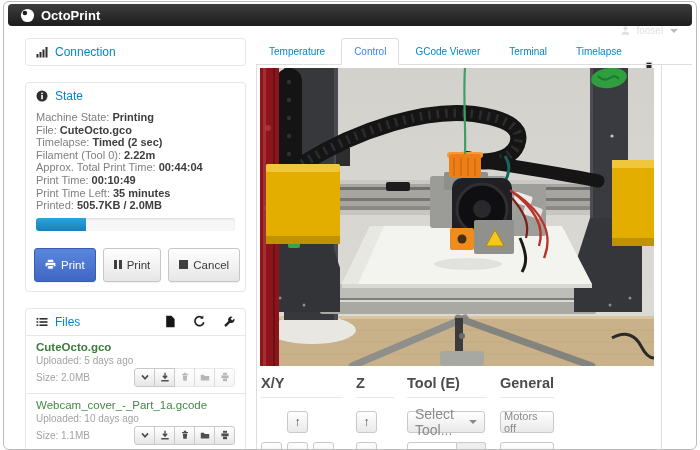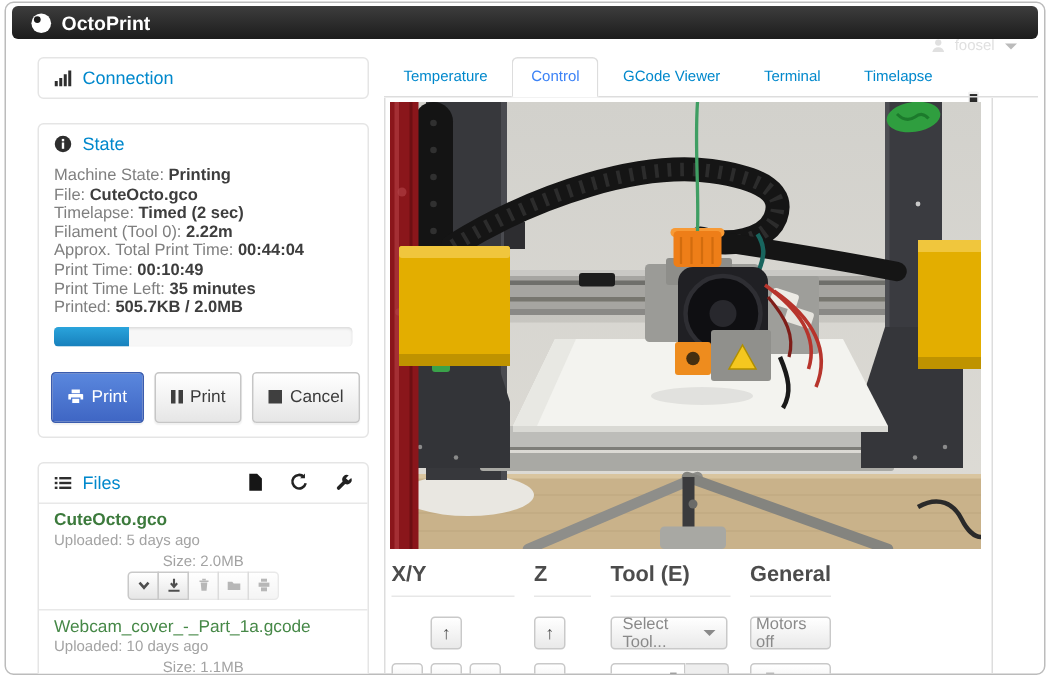--- a/index.html
+++ b/index.html
@@ -37,21 +37,21 @@
   .pauseglyph i{width:3px;height:9px;background:#3f3f3f;display:block;}
   .stopglyph{width:9px;height:9px;background:#3f3f3f;display:inline-block;}
   .searchwrap{padding:6px 10px 8px;}
   .search{width:100%;box-sizing:border-box;height:22px;border:1px solid #cfcfcf;border-radius:12px;
     padding:0 12px;font-size:11px;color:#555;outline:none;}
   .search::placeholder{color:#b0b0b0;}
   .entry{border-top:1px solid #e8e8e8;padding:5px 10px 6px;}
   .fname{font-size:11.5px;color:#468847;line-height:13px;cursor:pointer;}
   .fname.sel{font-weight:bold;color:#3c7a3c;}
   .fmeta{font-size:10px;color:#a3a3a3;line-height:12px;margin-top:1px;}
-  .sizerow{display:flex;align-items:center;justify-content:space-between;margin-top:1px;flex-direction:column;}
+  .sizerow{display:flex;align-items:center;justify-content:space-between;margin-top:1px;}
   .bgroup{display:flex;}
   .bmini2{width:19px;height:17px;display:inline-flex;align-items:center;justify-content:center;
     background:linear-gradient(#fff,#e6e6e6);border:1px solid #c9c9c9;margin-left:-1px;cursor:pointer;}
   .bgroup .bmini2:first-child{border-radius:3px 0 0 3px;margin-left:0;}
   .bgroup .bmini2:last-child{border-radius:0 3px 3px 0;}
   .bmini2.disabled{opacity:.4;cursor:default;}
 
   
   .main{position:absolute;left:252px;top:36px;width:436px;}
   .tabs{display:flex;border-bottom:1px solid #ddd;height:26px;}
@@ -62,21 +62,21 @@
     box-sizing:border-box;padding:3px 3px 0;}
   .webcam{display:block;}
   .controls{display:flex;gap:13px;padding:7px 1px 0;}
   .col1{width:82px;}.col2{width:38px;}.col3{width:80px;}.col4{width:54px;}
   .ctitle{font-size:14.5px;color:#4c4c4c;margin:2px 0 0;font-weight:700;}
   .chr{border:none;border-top:1px solid #e7e7e7;margin:6px 0 13px;}
   .crow{display:flex;gap:5px;margin-bottom:9px;}
   .bmini{min-width:21px;height:22px;box-sizing:border-box;display:inline-flex;align-items:center;
     justify-content:center;background:linear-gradient(#fff,#e9e9e9);border:1px solid #c9c9c9;
     border-radius:3px;font-size:12px;color:#4a4a4a;cursor:pointer;padding:0 3px;}
-  .wide{width:78px;justify-content:space-between;color:#8a8a8a;font-size:11px;padding:0 7px;}
+  .wide{width:78px;justify-content:space-between;color:#8a8a8a;font-size:14px;padding:0 7px;}
   .gbtn{width:100%;justify-content:center;color:#8a8a8a;font-size:11px;}
   .igroup{display:flex;}
   .igroup input{width:40px;height:20px;border:1px solid #c9c9c9;border-radius:3px 0 0 3px;
     font-size:11px;text-align:right;padding:0 4px;color:#555;outline:none;}
   .iaddon{height:20px;padding:0 5px;display:inline-flex;align-items:center;background:#eee;
     border:1px solid #c9c9c9;border-left:none;border-radius:0 3px 3px 0;font-size:11px;color:#8a8a8a;}
   .offset1{margin-left:26px;}
 </style>
 </head>
 <body>

